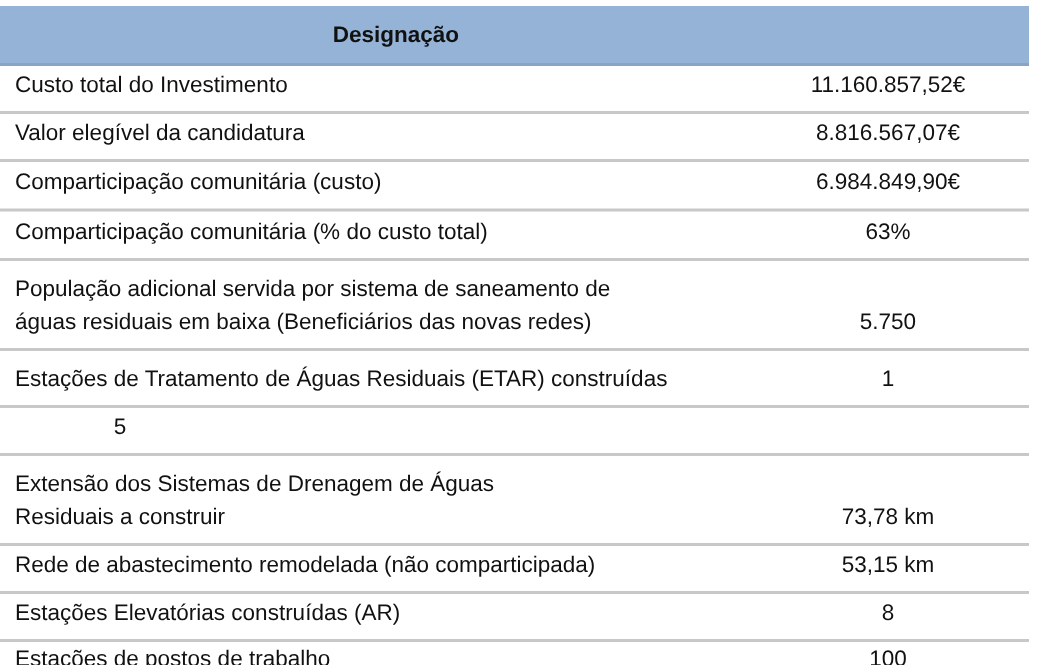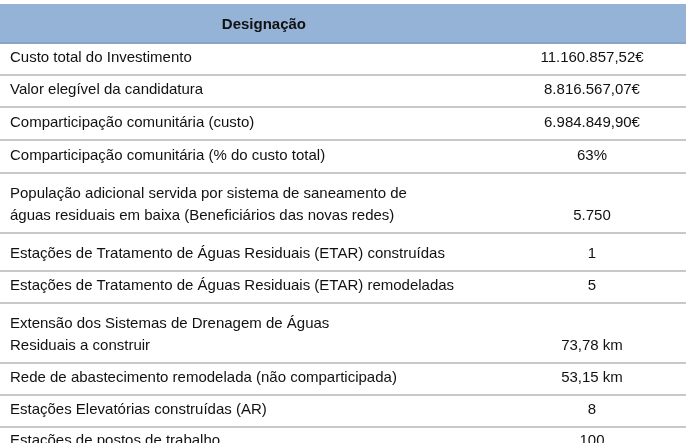--- a/index.html
+++ b/index.html
@@ -92,21 +92,20 @@
   </div>
   <div class="row h2">
     <div class="name" style="padding-right:90px">População adicional servida por sistema de saneamento de águas residuais em baixa (Beneficiários das novas redes)</div>
     <div class="value">5.750</div>
   </div>
   <div class="row h1" style="height:38px">
     <div class="name">Estações de Tratamento de Águas Residuais (ETAR) construídas</div>
     <div class="value">1</div>
   </div>
   <div class="row h1">
-    <div class="name">Estações de Tratamento de Águas Residuais (ETAR) remodeladas</div>
     <div class="value">5</div>
   </div>
   <div class="row h2">
     <div class="name" style="padding-right:130px">Extensão dos Sistemas de Drenagem de Águas Residuais a construir</div>
     <div class="value">73,78 km</div>
   </div>
   <div class="row h1">
     <div class="name">Rede de abastecimento remodelada (não comparticipada)</div>
     <div class="value">53,15 km</div>
   </div>

